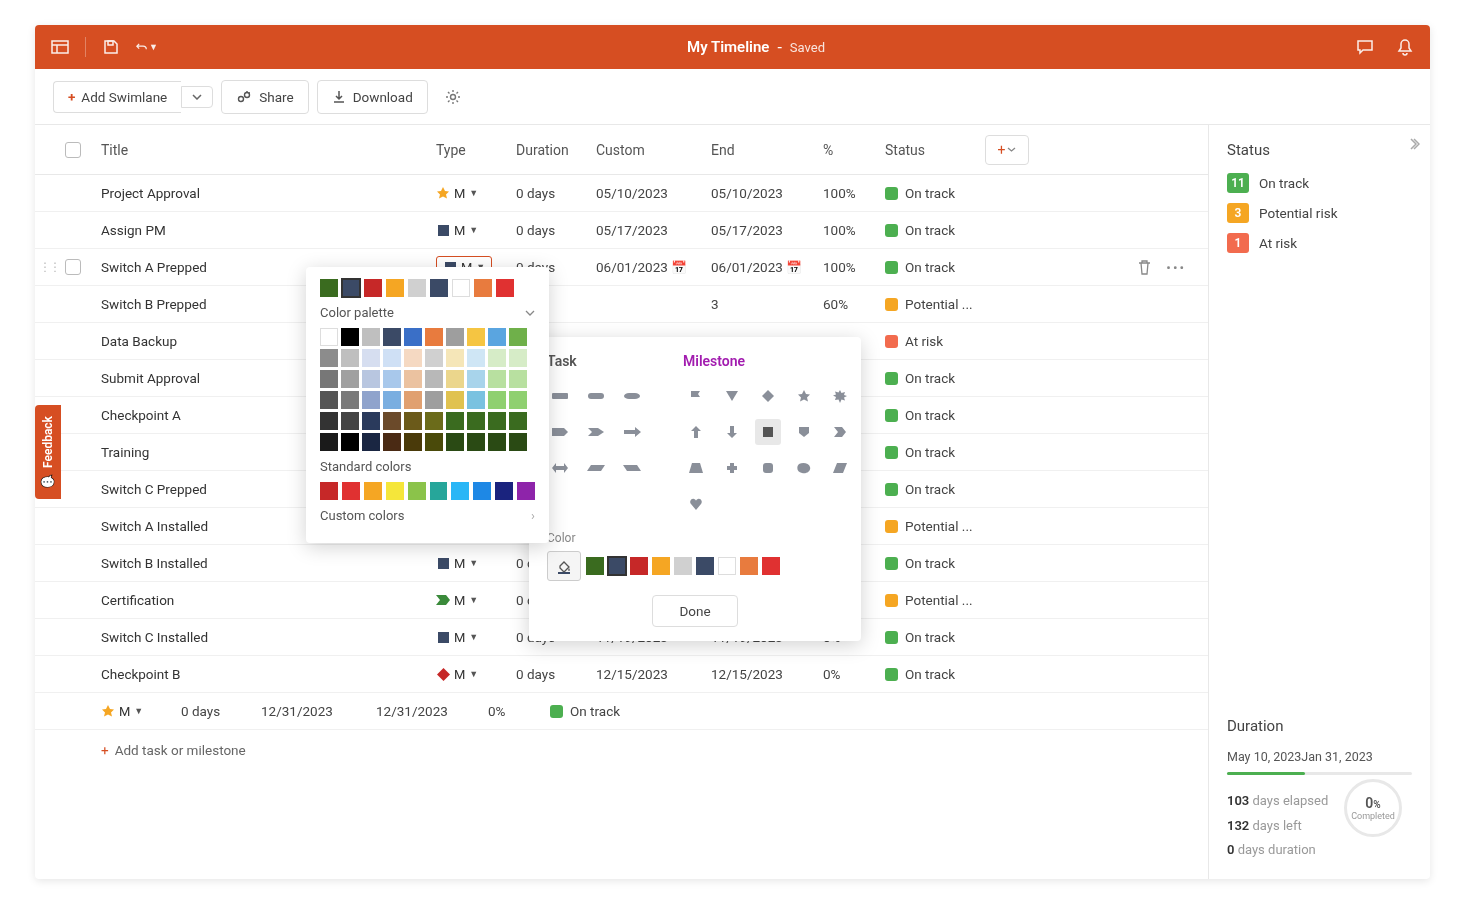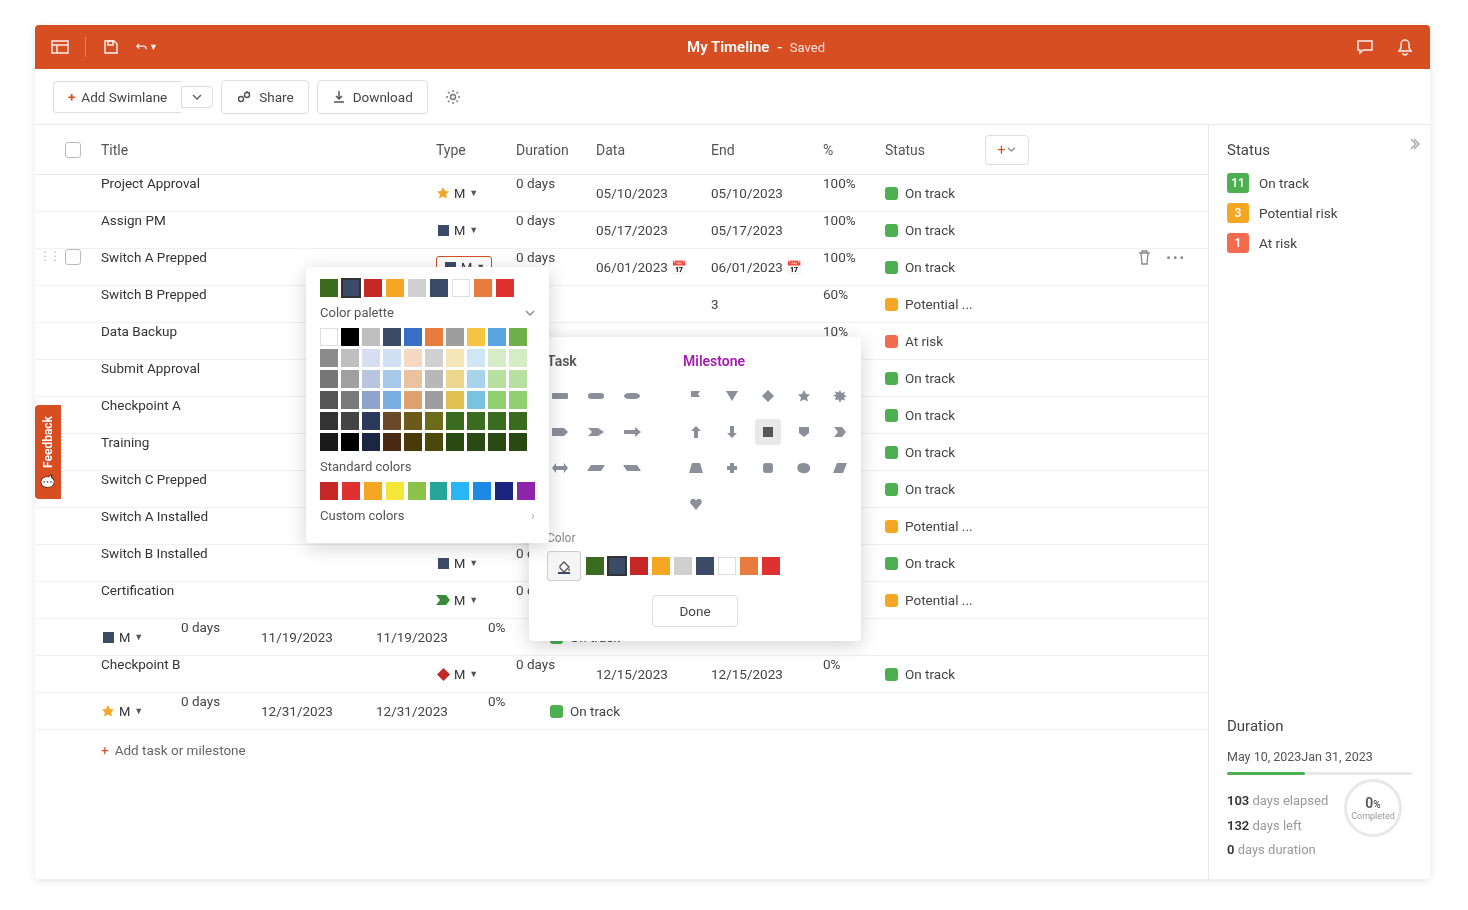--- a/index.html
+++ b/index.html
@@ -31,21 +31,21 @@
 .th-title{width:335px}
 .th-type{width:80px}
 .th-dur{width:80px}
 .th-start{width:115px}
 .th-end{width:112px}
 .th-pct{width:62px}
 .th-status{width:100px}
 .th-add{width:44px;height:30px;border:1px solid #ddd;border-radius:4px;display:flex;align-items:center;justify-content:center;gap:2px;cursor:pointer}
 .th-add .plus{color:#d64e22}
 .rows{overflow-y:auto}
-.row{display:flex;height:37px;border-bottom:1px solid #f0f0f0;padding-left:30px;font-size:13.5px;color:#333;position:relative}
+.row{display:flex;height:37px;align-items:center;border-bottom:1px solid #f0f0f0;padding-left:30px;font-size:13.5px;color:#333;position:relative}
 .row.selected{background:#fff}
 .r-handle{position:absolute;left:4px;color:#bbb;font-size:12px;letter-spacing:-2px}
 .r-chk{width:36px}
 .r-title{width:335px}
 .r-type{width:80px;display:flex;align-items:center;gap:4px}
 .type-icon{width:14px;height:14px;display:inline-flex;align-items:center;justify-content:center}
 .type-m{font-size:13px;color:#333}
 .type-dd{font-size:9px;color:#555}
 .type-box{border:1px solid #d64e22;padding:3px 6px;border-radius:3px;display:flex;align-items:center;gap:4px}
 .r-dur{width:80px;color:#444}
@@ -178,21 +178,21 @@
 
   <div class="main">
     <div class="grid-area">
       <div class="thead">
         <div class="th-chk">
             <div class="chk"></div>
           </div>
         <div class="th-title">Title</div>
         <div class="th-type">Type</div>
         <div class="th-dur">Duration</div>
-        <div class="th-start">Data</div>
+        <div class="th-start">Custom</div>
         <div class="th-end">End</div>
         <div class="th-pct">%</div>
         <div class="th-status">Status</div>
         <div class="th-add">
             <span class="plus">+</span>
             <svg width="9" height="5">
               <path d="M1 1l3.5 3L8 1" fill="none" stroke="#888" stroke-width="1.3"></path>
             </svg>
           </div>
       </div>
@@ -373,20 +373,21 @@
               </span>
             </div>
     <div class="r-dur">0 days</div>
     <div class="r-start">11/07/2023</div>
     <div class="r-end">11/07/2023</div>
     <div class="r-pct">0%</div>
     <div class="r-status"><span class="st-sq" style="background:#f5a623"></span>Potential ...</div>
     </div>
           <div class="row">
     <div class="r-chk"></div>
+    <div class="r-title">Switch C Installed</div>
     <div class="r-type">
               <span style="display:flex;align-items:center;gap:4px">
                 <span class="type-icon">
                   <svg width="11" height="11">
                     <rect width="11" height="11" fill="#3b4a66"></rect>
                   </svg>
                 </span>
                 <span class="type-m">M</span>
                 <span class="type-dd">▼</span>
               </span>

